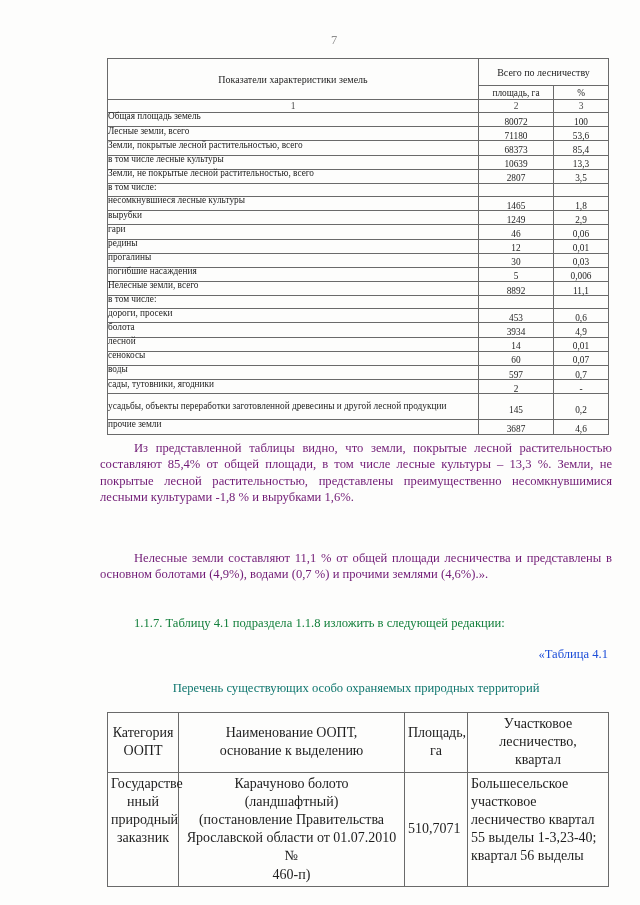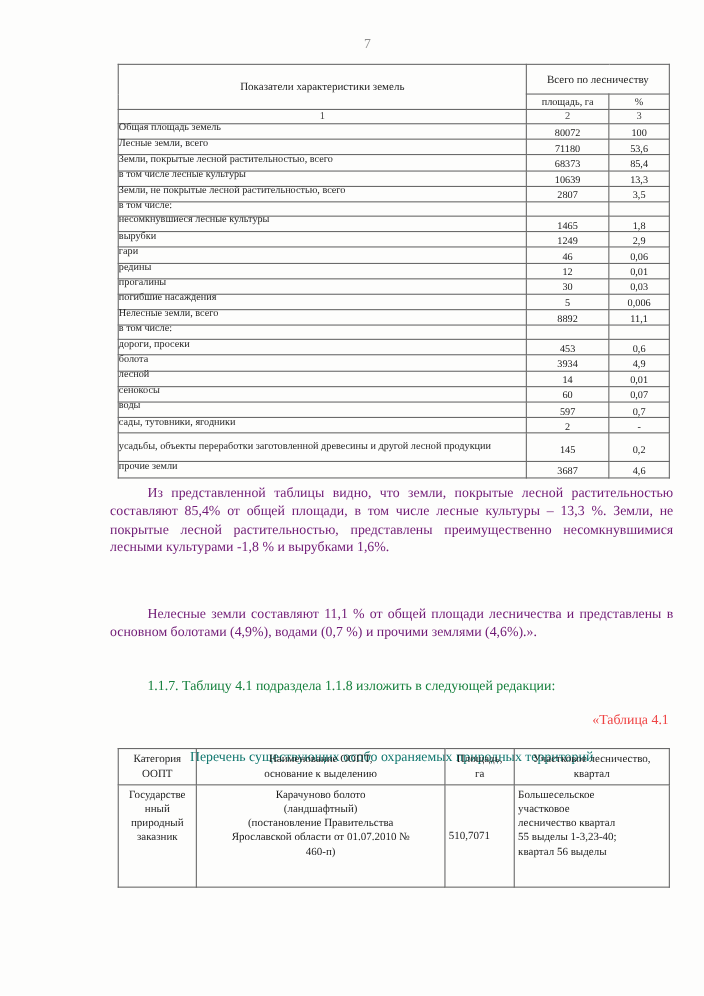--- a/index.html
+++ b/index.html
@@ -106,41 +106,41 @@
     text-indent: 34px;
     color: #15803d;
   }
   .tbl-caption-right {
     position: absolute;
     left: 100px;
     width: 508px;
     top: 647px;
     font-size: 12.6px;
     text-align: right;
-    color: #ef4444;
+    color: #1d4ed8;
   }
   .tbl-title {
     position: absolute;
     left: 100px;
     width: 512px;
     top: 681px;
     font-size: 12.6px;
     text-align: center;
     color: #0f766e;
   }
 
   
   .table2 {
     position: absolute;
     left: 107px;
-    top: 680px;
+    top: 712px;
     width: 501px;
     border-collapse: collapse;
     table-layout: fixed;
-    font-size: 10px;
+    font-size: 14px;
   }
   .table2 td {
     border: 0.9px solid #6a6a6a;
     padding: 2px 3px;
     vertical-align: top;
     line-height: 1.30;
   }
   .t2-head td {
     text-align: center;
     vertical-align: middle;

